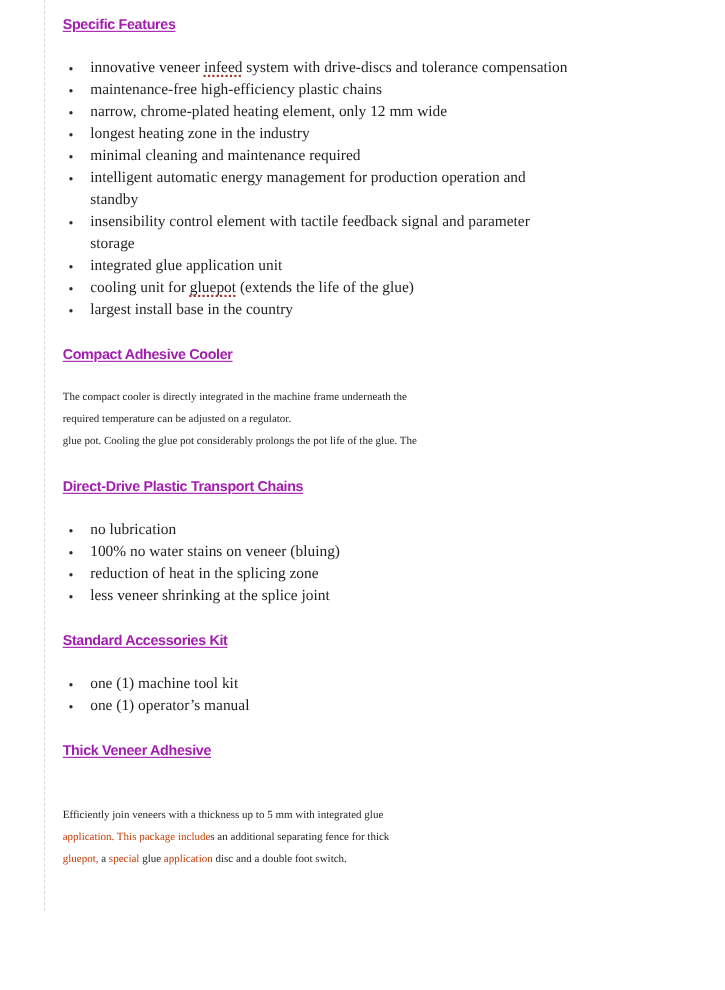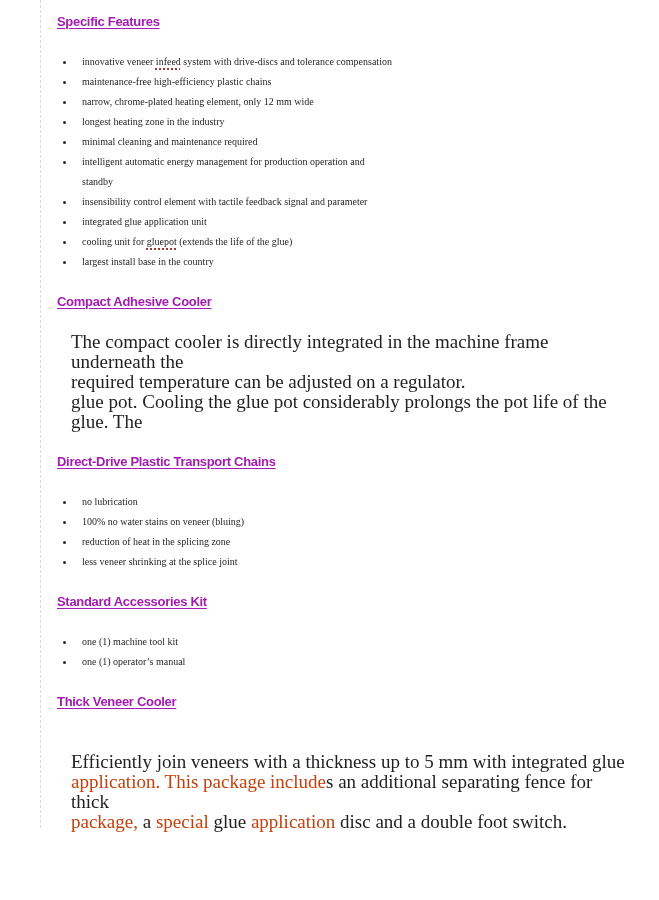--- a/index.html
+++ b/index.html
@@ -31,37 +31,37 @@
     color: #a21caf;
     text-decoration: underline;
     text-underline-offset: 2px;
     margin: 20px 0 0 0;
   }
   .heading.first { margin-top: 0; }
   .bullet-list {
     list-style: none;
     margin: 20px 0 0 0;
     padding: 0;
-    font-size: 10px;
+    font-size: 14px;
     line-height: 20px;
   }
   .bullet-list li {
     position: relative;
     padding-left: 25px;
   }
   .bullet-list li .bullet-dot {
     position: absolute;
     left: 6px; top: 9px;
     width: 3px; height: 3px;
     border-radius: 50%;
     background: #2a2a2a;
   }
   .para {
-    margin: 20px 0 0 14px;
-    font-size: 19px;
+    margin: 20px 0 0 0;
+    font-size: 10px;
     line-height: 20px;
   }
   .para.big-gap { margin-top: 40px; }
   .misspelled {
     text-decoration: underline dotted #a3392f;
     text-decoration-thickness: 2px;
     text-underline-offset: 3px;
   }
   .faded { color: #c2410c; }
   .ln { display: block; }
@@ -81,20 +81,21 @@
     <li><span class="bullet-dot"></span>longest heating zone in the industry</li>
     <li><span class="bullet-dot"></span>minimal cleaning and maintenance required</li>
     <li>
         <span class="bullet-dot"></span>
         <span class="ln">intelligent automatic energy management for production operation and</span>
         <span class="ln">standby</span>
       </li>
     <li>
         <span class="bullet-dot"></span>
         <span class="ln">insensibility control element with tactile feedback signal and parameter</span>
+        <span class="ln">storage</span>
       </li>
     <li><span class="bullet-dot"></span>integrated glue application unit</li>
     <li><span class="bullet-dot"></span><span>cooling unit for </span><span class="misspelled">gluepot</span><span> (extends the life of the glue)</span></li>
     <li><span class="bullet-dot"></span>largest install base in the country</li>
   </ul>
 
   <div class="heading">Compact Adhesive Cooler</div>
   <div class="para">
     <span class="ln">The compact cooler is directly integrated in the machine frame underneath the</span>
     <span class="ln">required temperature can be adjusted on a regulator.</span>
@@ -108,20 +109,20 @@
     <li><span class="bullet-dot"></span>reduction of heat in the splicing zone</li>
     <li><span class="bullet-dot"></span>less veneer shrinking at the splice joint</li>
   </ul>
 
   <div class="heading">Standard Accessories Kit</div>
   <ul class="bullet-list">
     <li><span class="bullet-dot"></span>one (1) machine tool kit</li>
     <li><span class="bullet-dot"></span>one (1) operator’s manual</li>
   </ul>
 
-  <div class="heading">Thick Veneer Cooler</div>
+  <div class="heading">Thick Veneer Adhesive</div>
   <div class="para big-gap">
     <span class="ln"><span>Efficiently join veneers with a thickness up to 5 mm with integrated glue</span></span>
     <span class="ln"><span class="faded">application. This package include</span><span>s an additional separating fence for thick</span></span>
-    <span class="ln"><span class="faded">package,</span><span> a </span><span class="faded">special</span><span> glue </span><span class="faded">application</span><span> disc and a double foot switch.</span></span>
+    <span class="ln"><span class="faded">gluepot,</span><span> a </span><span class="faded">special</span><span> glue </span><span class="faded">application</span><span> disc and a double foot switch.</span></span>
   </div>
 
 </div>
 
 </body></html>

